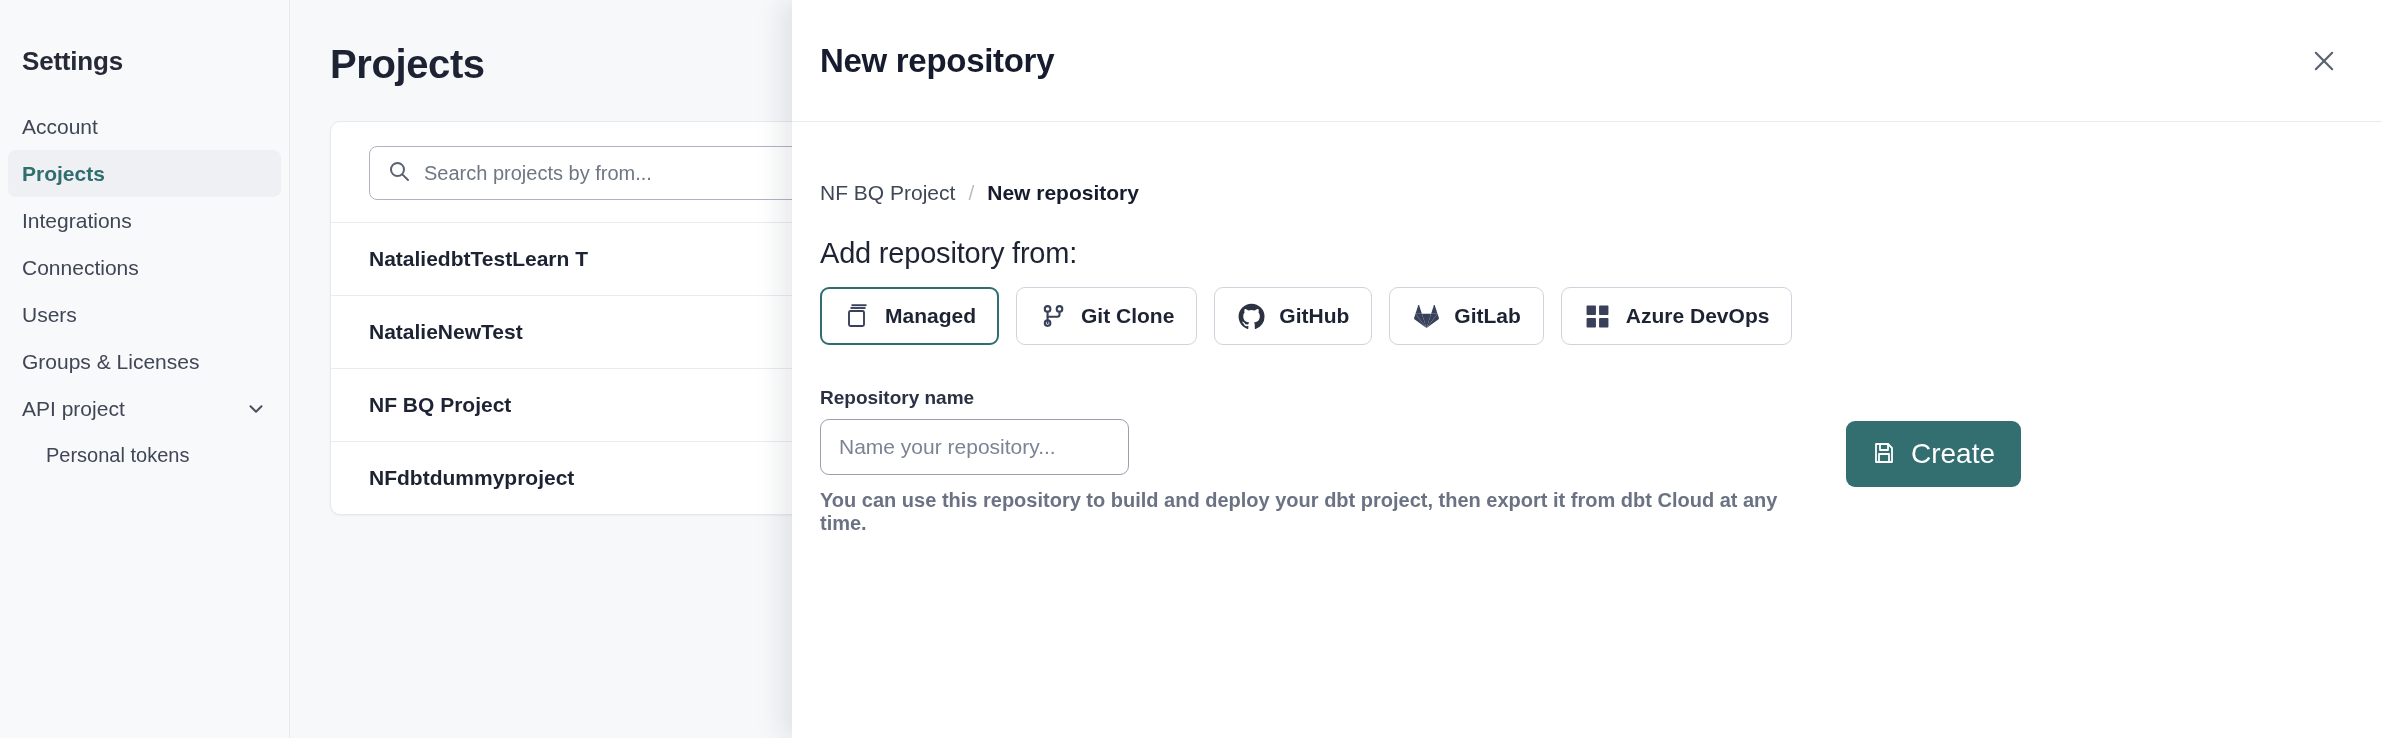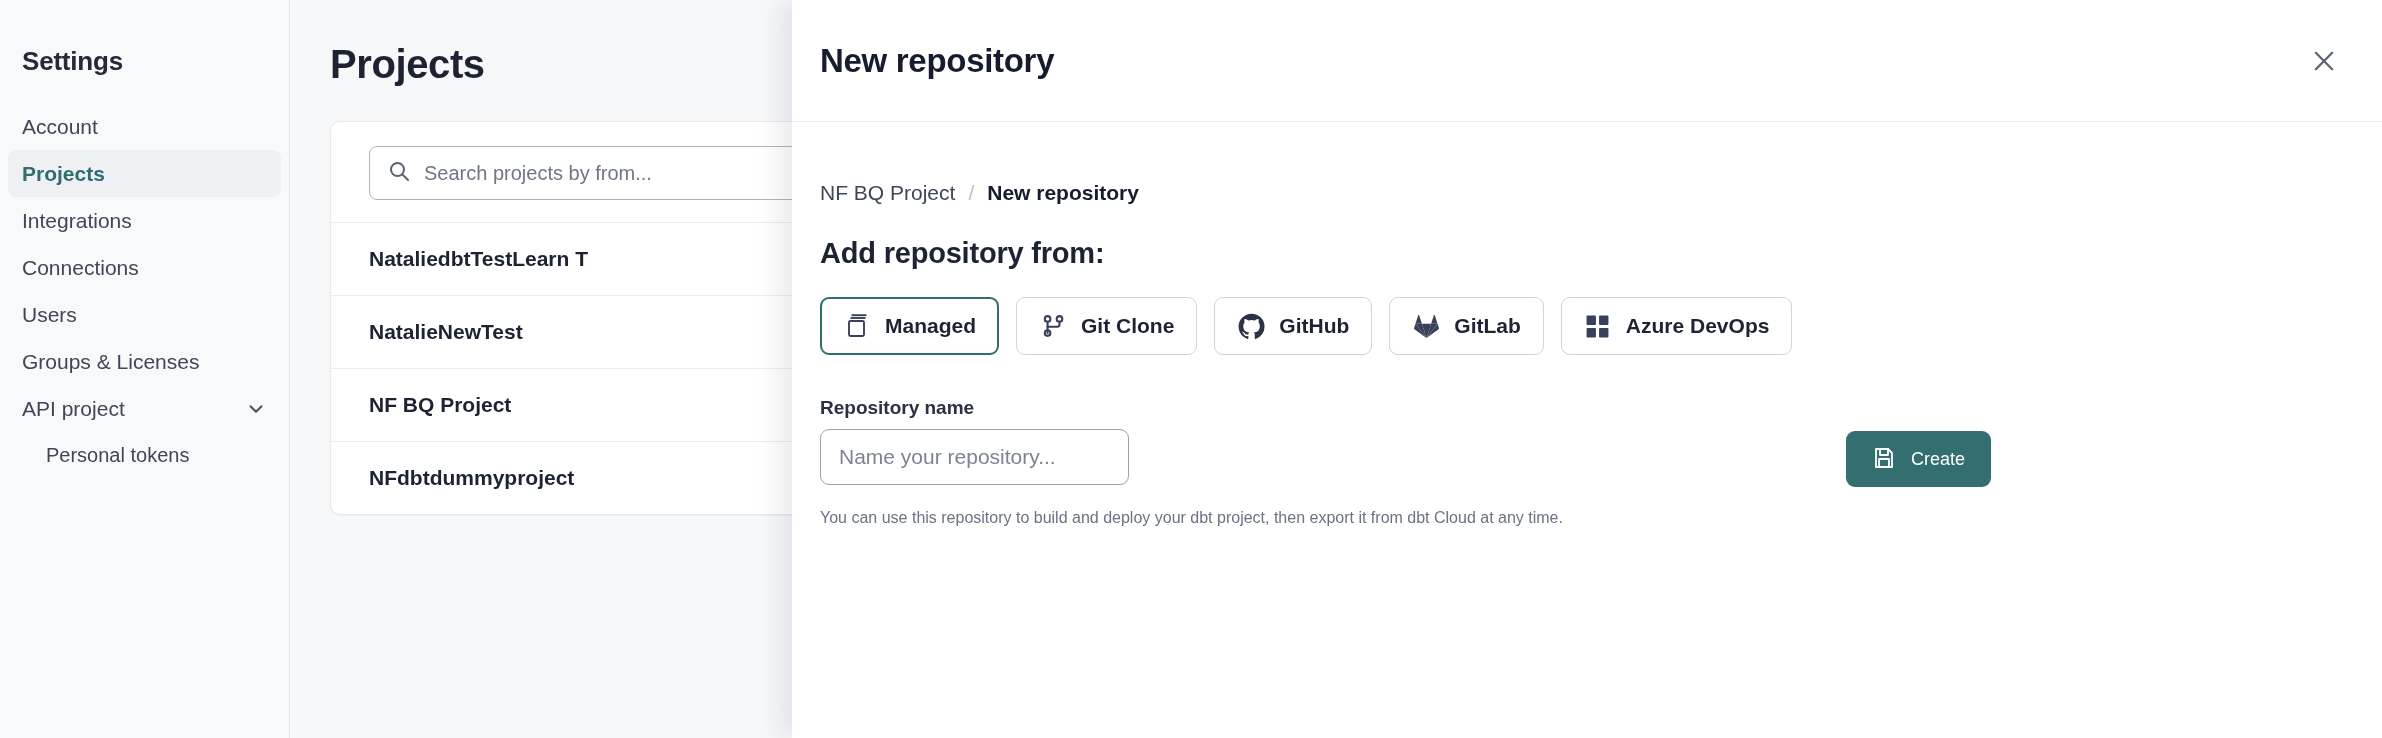--- a/index.html
+++ b/index.html
@@ -186,23 +186,23 @@
     font-weight: 400;
   }
   .crumb-sep { color: #b9bec8; }
   .crumb-cur {
     color: #161c2d;
     font-weight: 700;
   }
 
   .section-title {
     font-size: 29px;
-    font-weight: 700;
+    font-weight: 400;
     color: #1d2333;
-    margin-bottom: 27px;
+    margin-bottom: 17px;
     letter-spacing: -0.2px;
   }
 
   .source-row {
     display: flex;
     gap: 17px;
     margin-bottom: 42px;
   }
   .source-btn {
     display: flex;
@@ -255,42 +255,43 @@
     background: #fff;
     outline: none;
   }
   .name-input::placeholder { color: #7c8394; }
 
   .create-btn {
     display: flex;
     align-items: center;
     justify-content: flex-start;
     gap: 13px;
-    height: 56px;
+    height: 66px;
     padding: 0 26px;
     background: #336e71;
     color: #ffffff;
     border: none;
     border-radius: 9px;
-    font-size: 18px;
+    font-size: 28px;
     font-weight: 400;
     cursor: pointer;
     font-family: "Liberation Sans", sans-serif;
     white-space: nowrap;
   }
   .create-btn .ic {
     display: inline-flex;
     width: 26px;
     height: 26px;
     flex: 0 0 26px;
   }
   .helper {
-    margin-top: 24px;
-    font-size: 16px;
+    margin-top: 14px;
+    font-size: 20px;
     color: #6b7283;
+    font-weight: bold;
   }
   .form-wrap { width: 1005px; }
 </style>
 </head>
 <body>
 
 <div id="app">
 
   <div class="bg-layer">
 

